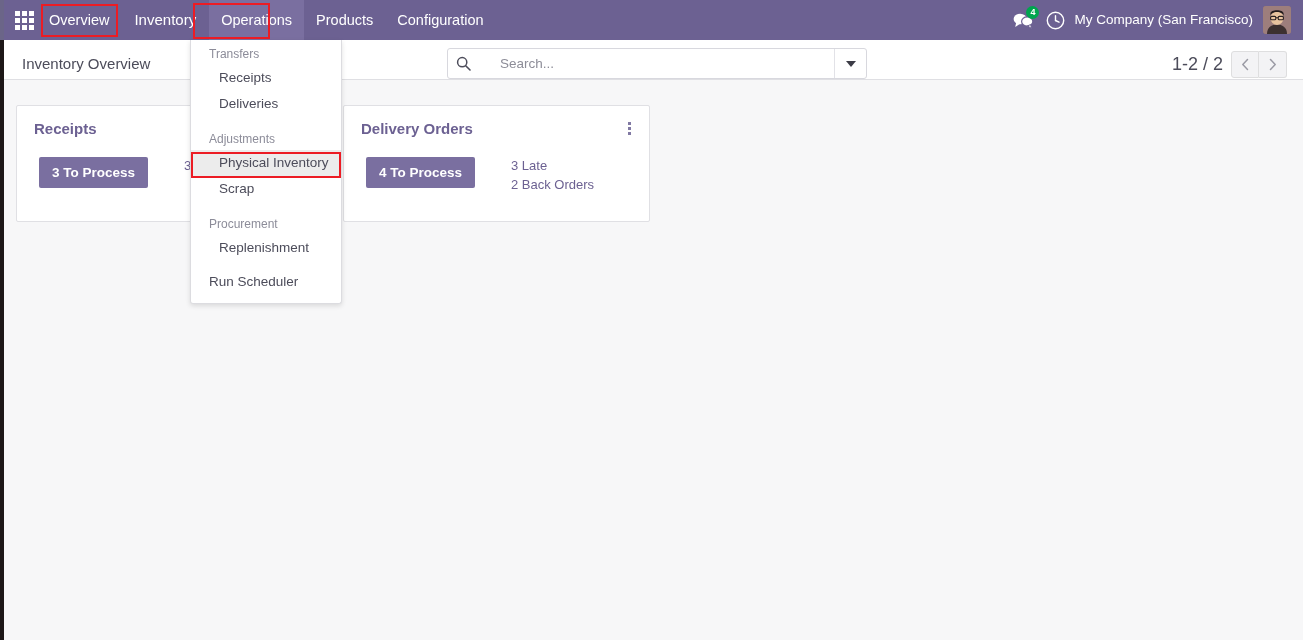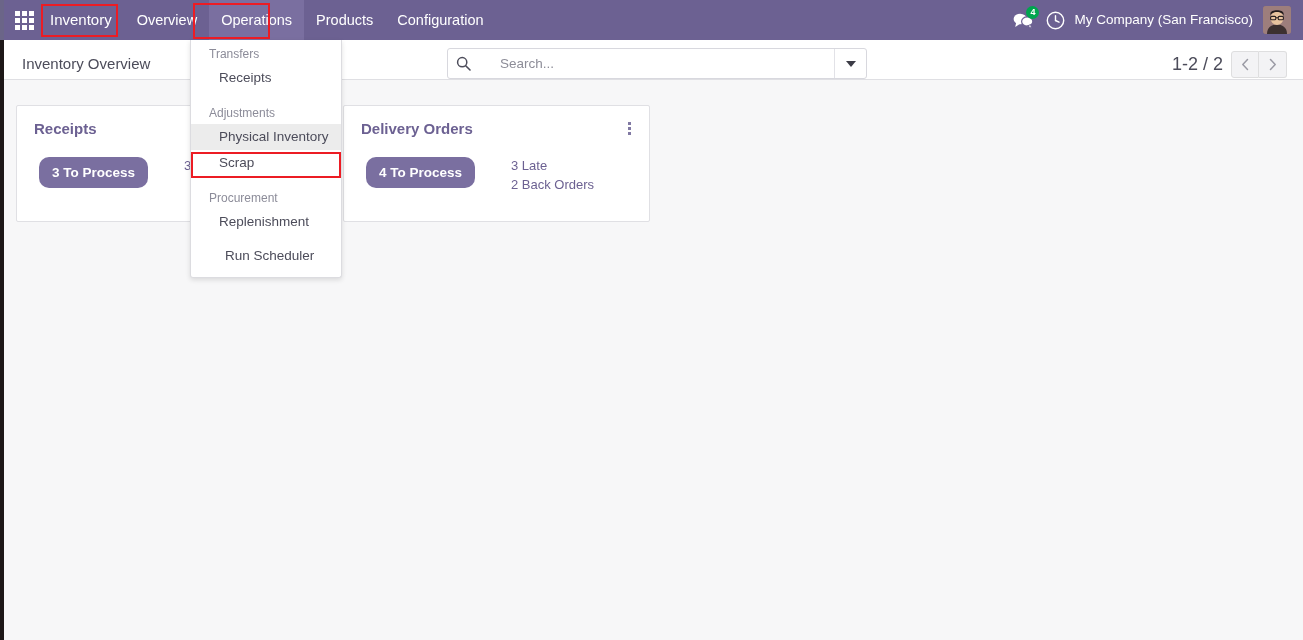--- a/index.html
+++ b/index.html
@@ -233,21 +233,21 @@
   .kcard-menu i { width: 3px; height: 3px; background: #8179a3; display: block; }
 
   .kbtn {
     position: absolute;
     left: 22px; top: 51px;
     background: #7a6fa0;
     color: #ffffff;
     font-size: 13.5px;
     font-weight: bold;
     border: 0;
-    border-radius: 10px;
+    border-radius: 2px;
     padding: 8px 13px;
     cursor: pointer;
     font-family: "Liberation Sans", sans-serif;
     white-space: nowrap;
   }
   .kstats {
     position: absolute;
     left: 167px; top: 50px;
     font-size: 13px;
     color: #6c6192;
@@ -275,21 +275,21 @@
     white-space: nowrap;
   }
   .dd-item {
     font-size: 13.5px;
     color: #4c4c5a;
     padding: 4px 10px 4px 28px;
     cursor: pointer;
     white-space: nowrap;
     line-height: 18px;
   }
-  .dd-item.plain { padding-left: 18px; margin-left: 16px; }
+  .dd-item.plain { padding-left: 18px; }
   .dd-item.highlighted { background: #ececec; }
   .dd-sep { height: 8px; }
 </style>
 </head>
 <body>
 
 <div class="left-edge"></div>
 <div class="left-edge-top"></div>
 
 <div class="navbar">
@@ -301,23 +301,23 @@
         <i></i>
         <i></i>
         <i></i>
         <i></i>
         <i></i>
         <i></i>
         <i></i>
     </div>
   </div>
 
+  <div class="nav-item">Overview</div>
+
   <div class="nav-item app-name">Inventory</div>
-
-  <div class="nav-item">Overview</div>
   <div class="nav-item active">Operations</div>
   <div class="nav-item">Products</div>
   <div class="nav-item">Configuration</div>
 
   <div class="nav-right">
     <div class="msg-wrap">
       <svg width="21" height="17" viewBox="0 0 21 17">
         <ellipse cx="7.2" cy="7" rx="6.6" ry="5.3" fill="#ffffff"></ellipse>
         <path d="M3.2 10.6 L2.2 15 L6.8 12.1 Z" fill="#ffffff"></path>
         <ellipse cx="14.2" cy="9.5" rx="5.6" ry="4.6" fill="#ffffff" stroke="#6c6192" stroke-width="1.2"></ellipse>
@@ -404,20 +404,21 @@
       <a>3 Late</a>
       <a>2 Back Orders</a>
     </div>
   </div>
 </div>
 
 <div class="dropdown">
 
   <div class="dd-header">Transfers</div>
   <div class="dd-item">Receipts</div>
+  <div class="dd-item">Deliveries</div>
 
   <div class="dd-sep"></div>
 
   <div class="dd-header">Adjustments</div>
   <div class="dd-item highlighted">Physical Inventory</div>
   <div class="dd-item">Scrap</div>
 
   <div class="dd-sep"></div>
 
   <div class="dd-header">Procurement</div>

